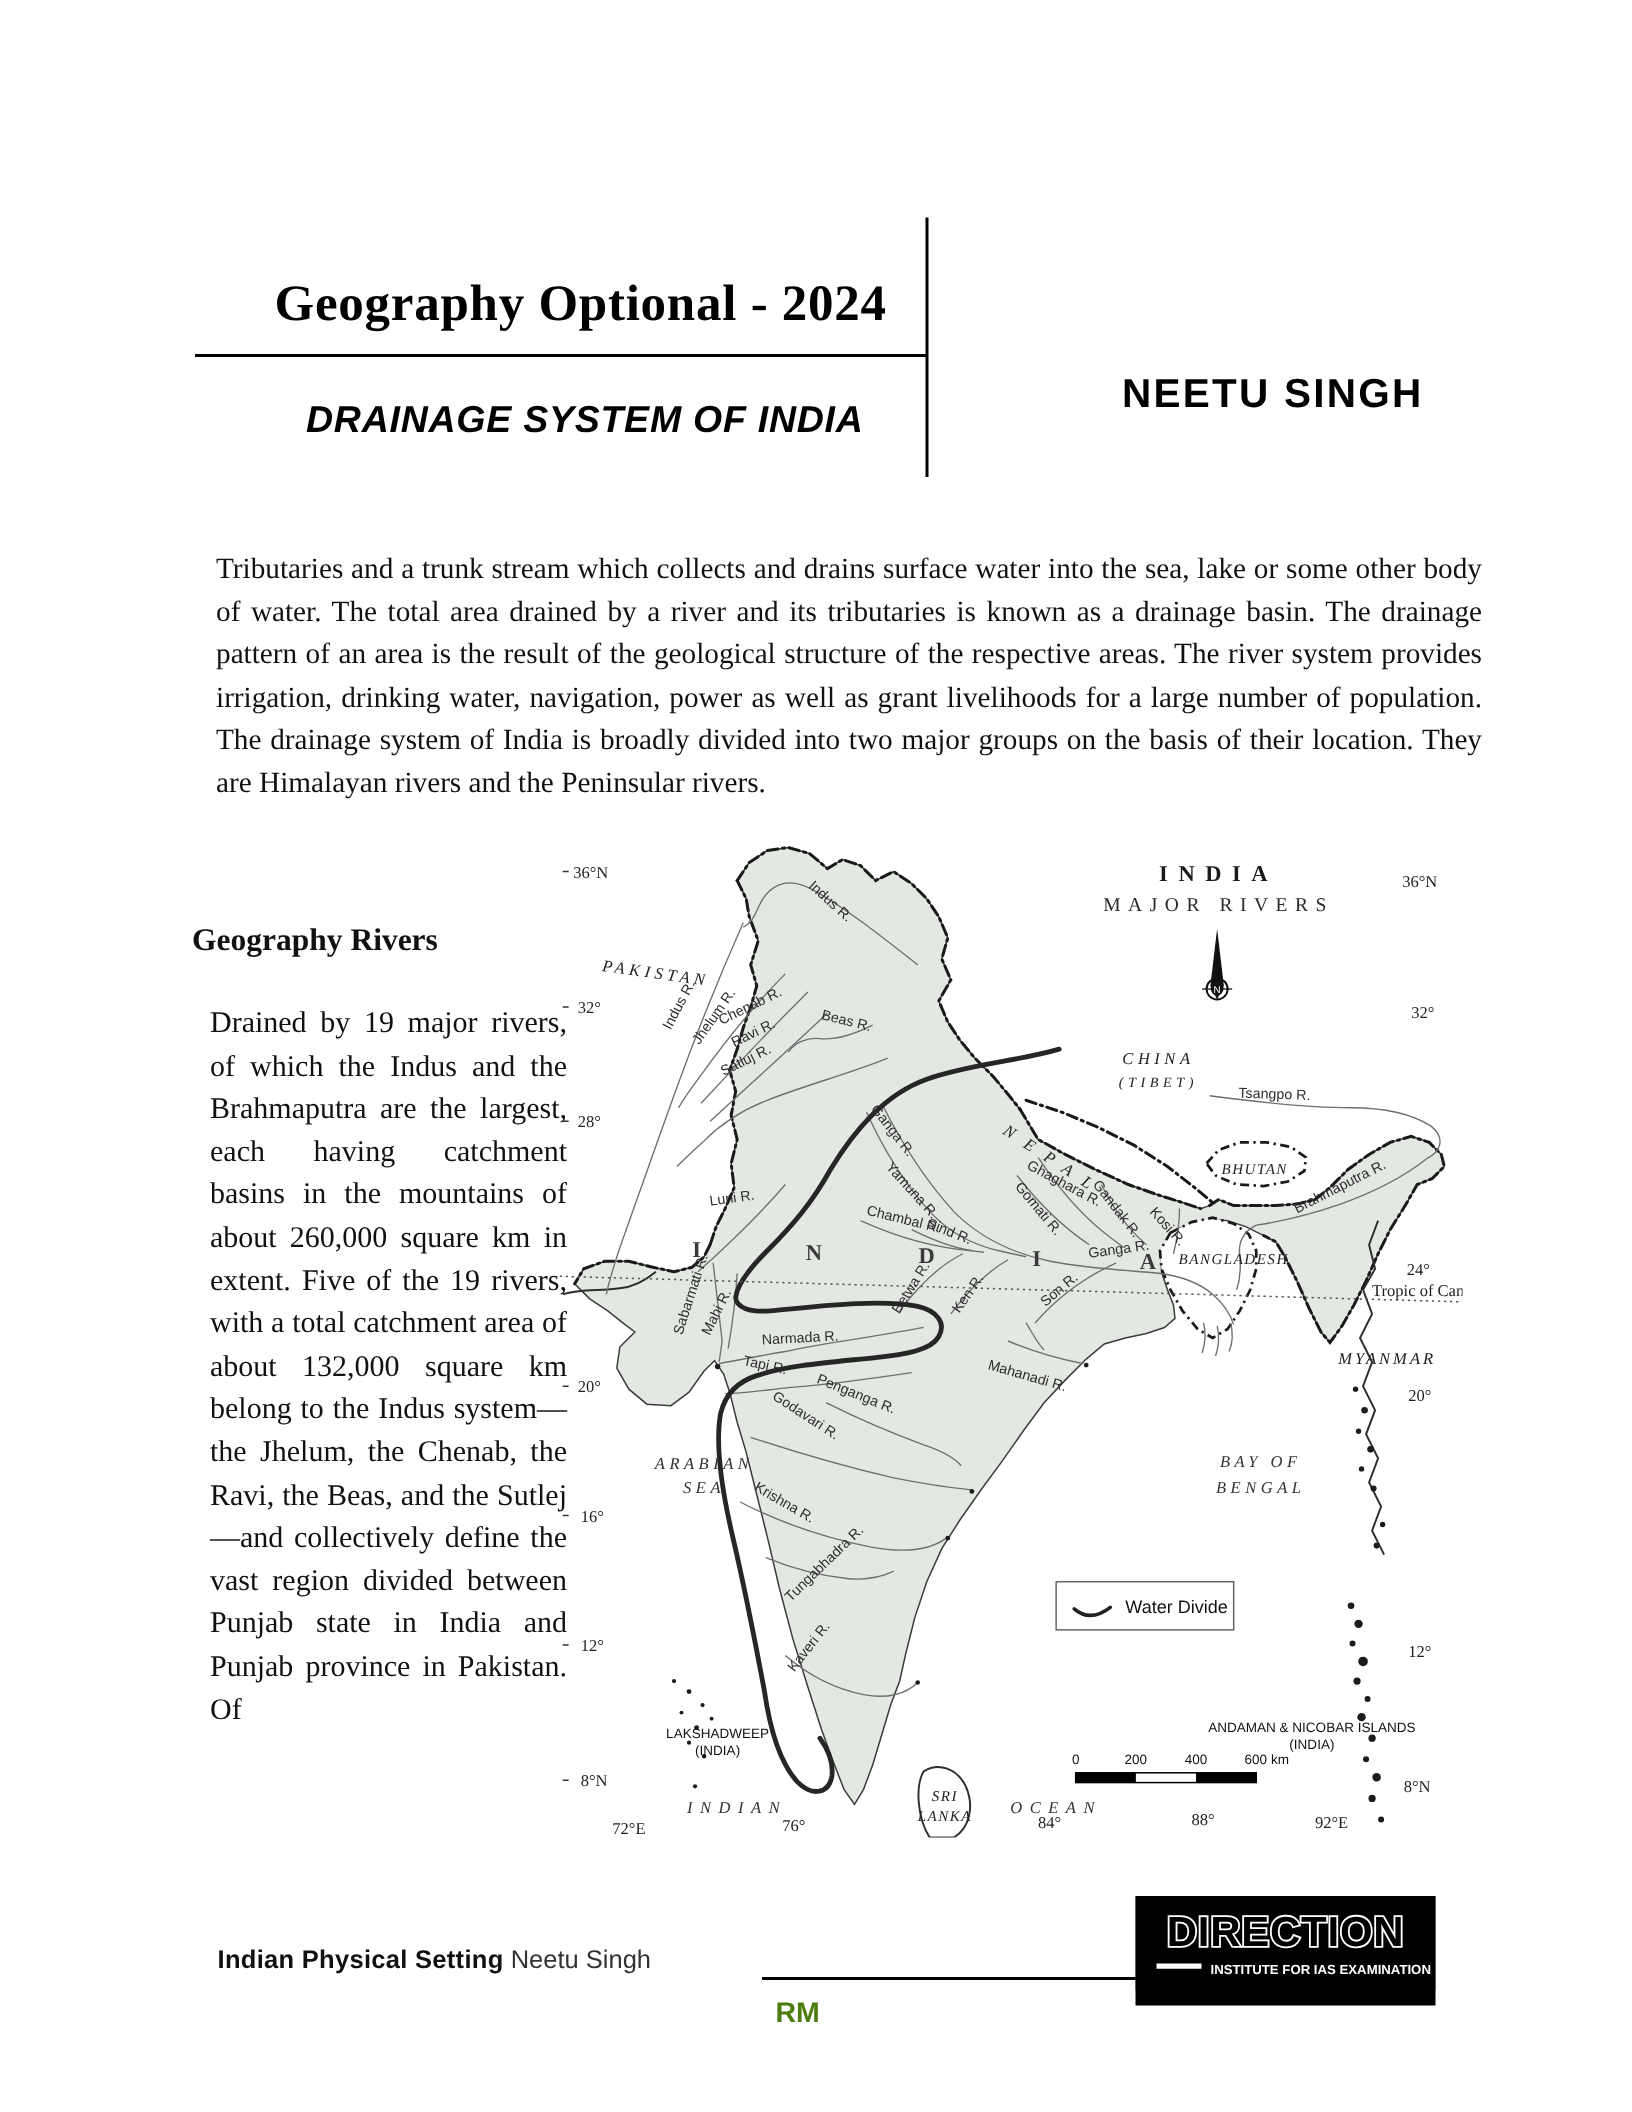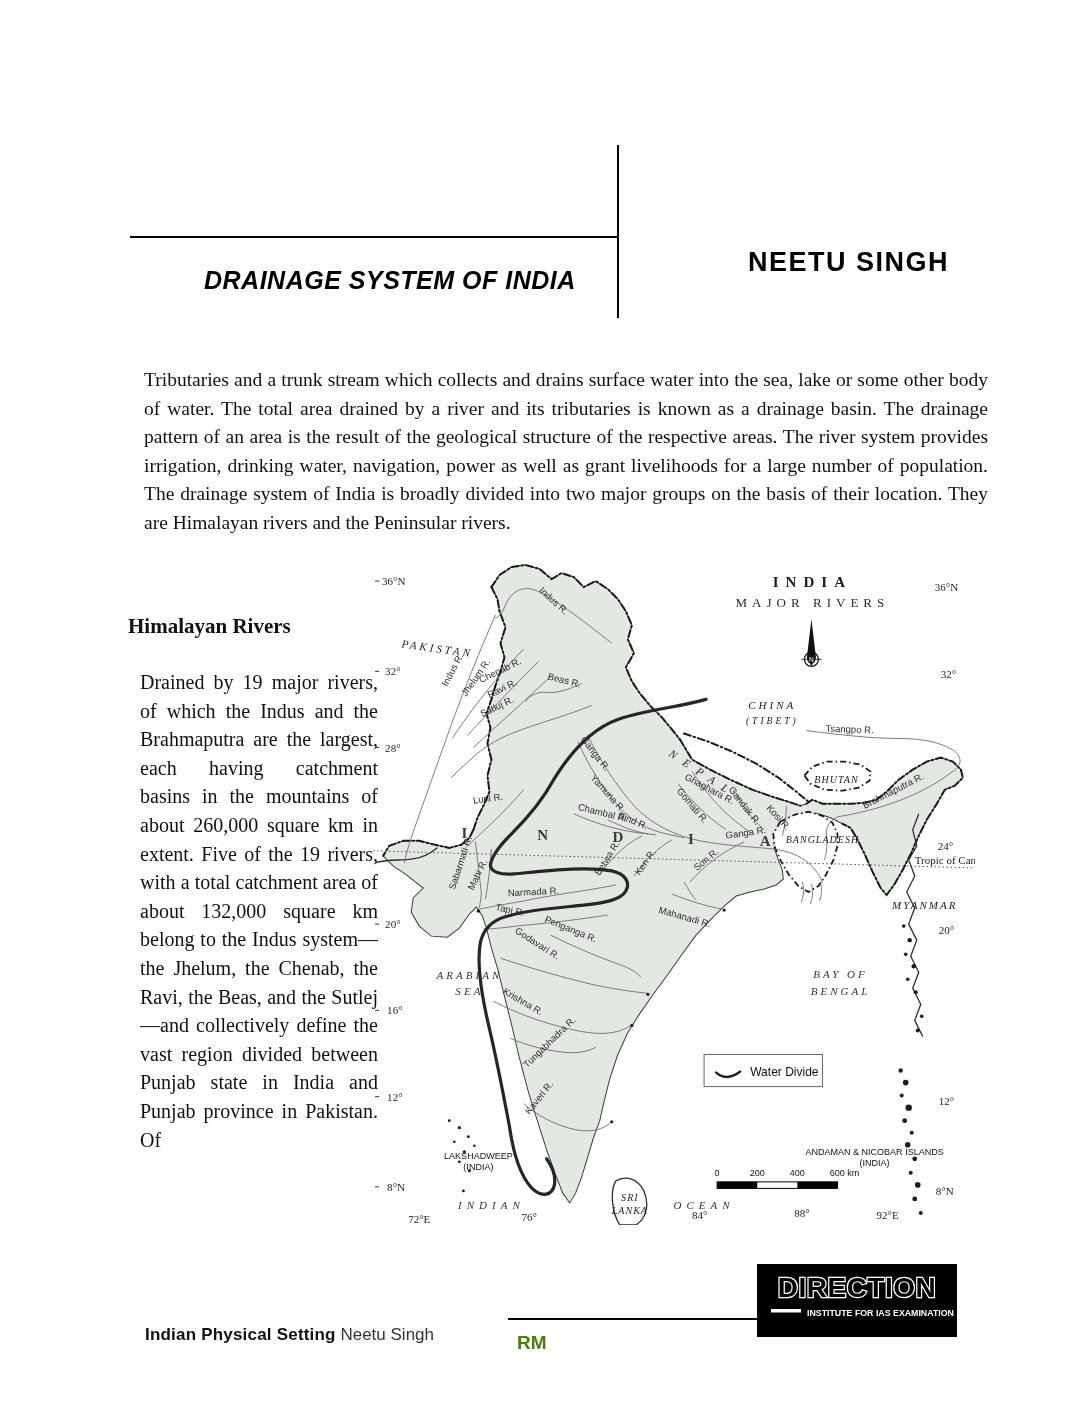--- a/index.html
+++ b/index.html
@@ -29,40 +29,41 @@
   .t-lat{font-family:"Liberation Serif",serif;font-size:11px;fill:#222;}
   .t-country{font-family:"Liberation Serif",serif;font-style:italic;font-size:11px;letter-spacing:3px;fill:#222;}
   .t-sea{font-family:"Liberation Serif",serif;font-style:italic;font-size:11px;letter-spacing:3px;fill:#333;}
   .t-enclave{font-family:"Liberation Serif",serif;font-style:italic;font-size:10px;letter-spacing:1px;fill:#222;}
   .t-river{font-family:"Liberation Sans",sans-serif;font-size:9.5px;fill:#2d2d2d;}
   .t-small{font-family:"Liberation Sans",sans-serif;font-size:9px;fill:#111;}
   .t-big{font-family:"Liberation Serif",serif;font-weight:600;font-size:15px;letter-spacing:2px;fill:#3a3a3a;}
   .t-legend{font-family:"Liberation Sans",sans-serif;font-size:12px;fill:#111;}
   .t-n{font-family:"Liberation Sans",sans-serif;font-size:6.5px;fill:#fff;}
   
-  .footer-left{position:absolute;left:145px;top:1297px;font-family:"Liberation Sans",sans-serif;font-size:17px;color:#111;margin-top:28px;}
+  .footer-left{position:absolute;left:145px;top:1297px;font-family:"Liberation Sans",sans-serif;font-size:17px;color:#111;}
   .footer-left b{font-weight:bold;letter-spacing:0.2px;}
   .footer-left span.reg{font-weight:normal;color:#333;}
   .footer-rm{position:absolute;left:517px;top:1292px;font-family:"Liberation Sans",sans-serif;font-weight:bold;font-size:19px;color:#4d7c0f;margin-top:40px;}
   .footer-line{position:absolute;left:508px;top:1318px;width:250px;height:2px;background:#000;}
   .dir-box{position:absolute;left:757px;top:1264px;width:200px;height:73px;background:#000;}
 </style>
 </head>
 <body>
 
 <div class="page">
 
   <div class="hdr-vline"></div>
+  <h1 class="course-title">Geography Optional - 2024</h1>
   <div class="hdr-rule"></div>
   <h2 class="chapter-title">DRAINAGE SYSTEM OF INDIA</h2>
   <div class="author">NEETU SINGH</div>
 
   <p class="intro">Tributaries and a trunk stream which collects and drains surface water into the sea, lake or some other body of water. The total area drained by a river and its tributaries is known as a drainage basin. The drainage pattern of an area is the result of the geological structure of the respective areas. The river system provides irrigation, drinking water, navigation, power as well as grant livelihoods for a large number of population. The drainage system of India is broadly divided into two major groups on the basis of their location. They are Himalayan rivers and the Peninsular rivers.</p>
 
-  <h3 class="sec-head">Himalayan Rivers</h3>
+  <h3 class="sec-head">Geography Rivers</h3>
   <p class="col-body">Drained by 19 major rivers, of which the Indus and the Brahmaputra are the largest, each having catchment basins in the mountains of about 260,000 square km in extent. Five of the 19 rivers, with a total catchment area of about 132,000 square km belong to the Indus system—the Jhelum, the Chenab, the Ravi, the Beas, and the Sutlej—and collectively define the vast region divided between Punjab state in India and Punjab province in Pakistan. Of</p>
 
   <div class="map-wrap">
   <svg viewBox="0 0 600 660" width="602" height="662" xmlns="http://www.w3.org/2000/svg">
 
     <path class="land" d="M 118,24 L 126,12 138,4 152,2 166,6 178,16 188,10 200,14 210,24 222,18 234,26 244,36 252,48 258,62 254,76 260,90 252,104 258,118 266,130 276,142 288,154 298,166 306,176 318,196 336,206 356,216 378,226 398,233 414,238 426,242 432,240 438,236 448,240 462,240 476,240 490,239 502,236 512,228 524,216 538,206 552,198 566,194 578,198 586,206 588,214 580,222 570,226 562,240 552,256 544,272 536,290 528,306 520,320 512,331 506,324 498,308 490,290 482,274 476,264 468,260 456,254 444,250 432,249 420,252 410,256 403,264 400,274 400,284 404,296 408,306 409,315 402,321 390,325 376,328 362,332 350,342 336,356 322,371 308,390 294,410 280,429 266,449 254,468 244,490 236,514 230,538 226,556 220,572 214,592 208,612 202,628 196,638 189,628 182,610 174,588 165,560 155,528 146,494 138,460 130,428 124,404 118,384 113,364 109,352 103,343 96,350 86,364 74,373 58,372 46,362 38,348 40,334 50,324 42,318 32,310 20,302 10,292 16,282 30,277 46,277 62,281 76,284 88,281 96,274 100,266 104,254 110,242 116,228 114,212 118,196 114,180 117,164 113,150 118,136 122,122 127,108 131,94 127,80 132,64 126,48 124,36 Z"></path>
 
     <path class="intl" d="M 118,24 L 124,36 126,48 132,64 127,80 131,94 127,108 122,122 118,136 113,150 117,164 114,180 118,196 114,212 116,228 110,242 104,254 100,266"></path>
     <path class="intl" d="M 100,266 L 96,274 88,281 76,284 62,281 46,277 30,277 16,282 10,292"></path>
     <path class="intl" d="M 118,24 L 126,12 138,4 152,2 166,6 178,16 188,10 200,14 210,24 222,18 234,26 244,36 252,48 258,62 254,76 260,90 252,104 258,118 266,130 276,142 288,154 298,166 306,176"></path>

